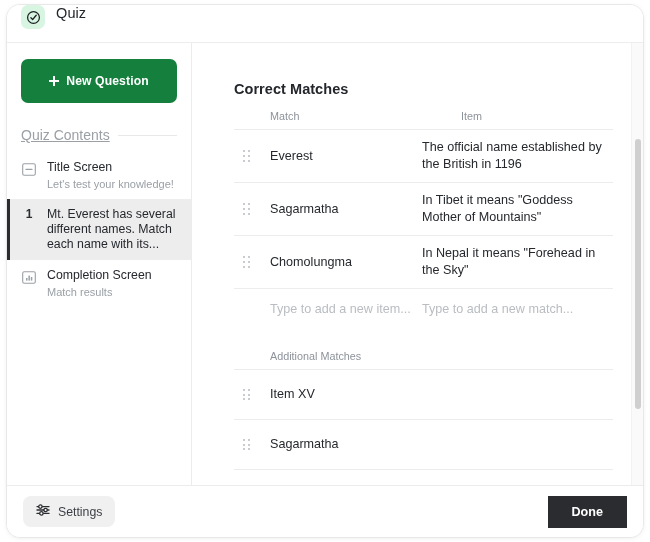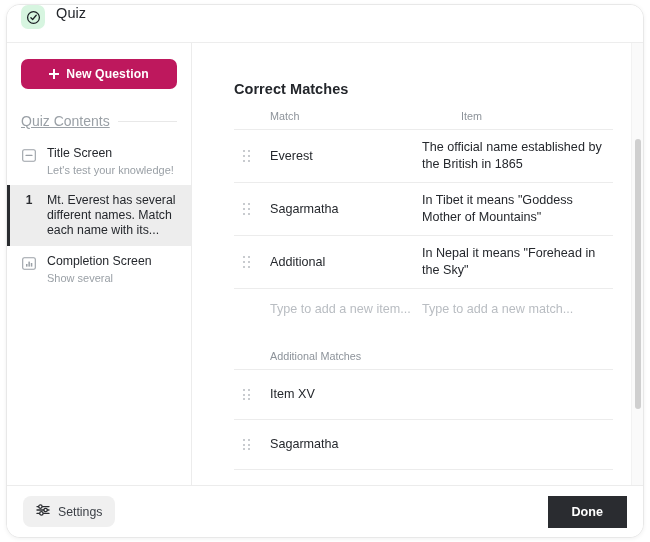--- a/index.html
+++ b/index.html
@@ -60,22 +60,22 @@
     width: 185px;
     flex: 0 0 185px;
     border-right: 1px solid #ececec;
     background: #ffffff;
     padding-top: 16px;
     position: relative;
     overflow: hidden;
   }
   #new-question-button {
     margin: 0 14px 0 14px;
-    height: 30px;
-    background: #be185d;
+    height: 44px;
+    background: #15803d;
     color: #ffffff;
     border-radius: 7px;
     display: flex;
     align-items: center;
     justify-content: center;
     font-size: 12.2px;
     font-weight: bold;
     cursor: pointer;
     gap: 7px;
     letter-spacing: 0.1px;
@@ -342,21 +342,21 @@
           <span class="nav-icon">
             <svg width="14" height="13" viewBox="0 0 14 13" fill="none">
               <rect x="0.7" y="0.7" width="12.6" height="11.6" rx="1.6" stroke="#9aa0a6" stroke-width="1.1"></rect>
               <rect x="4" y="7" width="1.5" height="2.6" fill="#9aa0a6"></rect>
               <rect x="6.4" y="4.6" width="1.5" height="5" fill="#9aa0a6"></rect>
               <rect x="8.8" y="6" width="1.5" height="3.6" fill="#9aa0a6"></rect>
             </svg>
           </span>
           <div class="nav-text">
             <div class="nav-title">Completion Screen</div>
-            <div class="nav-sub">Show several</div>
+            <div class="nav-sub">Match results</div>
           </div>
         </div>
 
       </div>
     </div>
 
     <div id="main-panel">
       <div id="main-scroll">
 
         <div class="section-title">Correct Matches</div>
@@ -372,21 +372,21 @@
               <span class="dots">
                   <i></i>
                   <i></i>
                   <i></i>
                   <i></i>
                   <i></i>
                   <i></i>
                 </span>
             </span>
             <div class="cell-item">Everest</div>
-            <div class="cell-match">The official name established by the British in 1865</div>
+            <div class="cell-match">The official name established by the British in 1196</div>
           </div>
 
           <div class="match-row">
             <span class="drag-handle">
               <span class="dots">
                   <i></i>
                   <i></i>
                   <i></i>
                   <i></i>
                   <i></i>
@@ -401,21 +401,21 @@
             <span class="drag-handle">
               <span class="dots">
                   <i></i>
                   <i></i>
                   <i></i>
                   <i></i>
                   <i></i>
                   <i></i>
                 </span>
             </span>
-            <div class="cell-item">Additional</div>
+            <div class="cell-item">Chomolungma</div>
             <div class="cell-match">In Nepal it means "Forehead in the Sky"</div>
           </div>
 
           <div class="match-row placeholder">
             <span class="drag-handle"></span>
             <div class="cell-item">Type to add a new item...</div>
             <div class="cell-match">Type to add a new match...</div>
           </div>
         </div>
 

